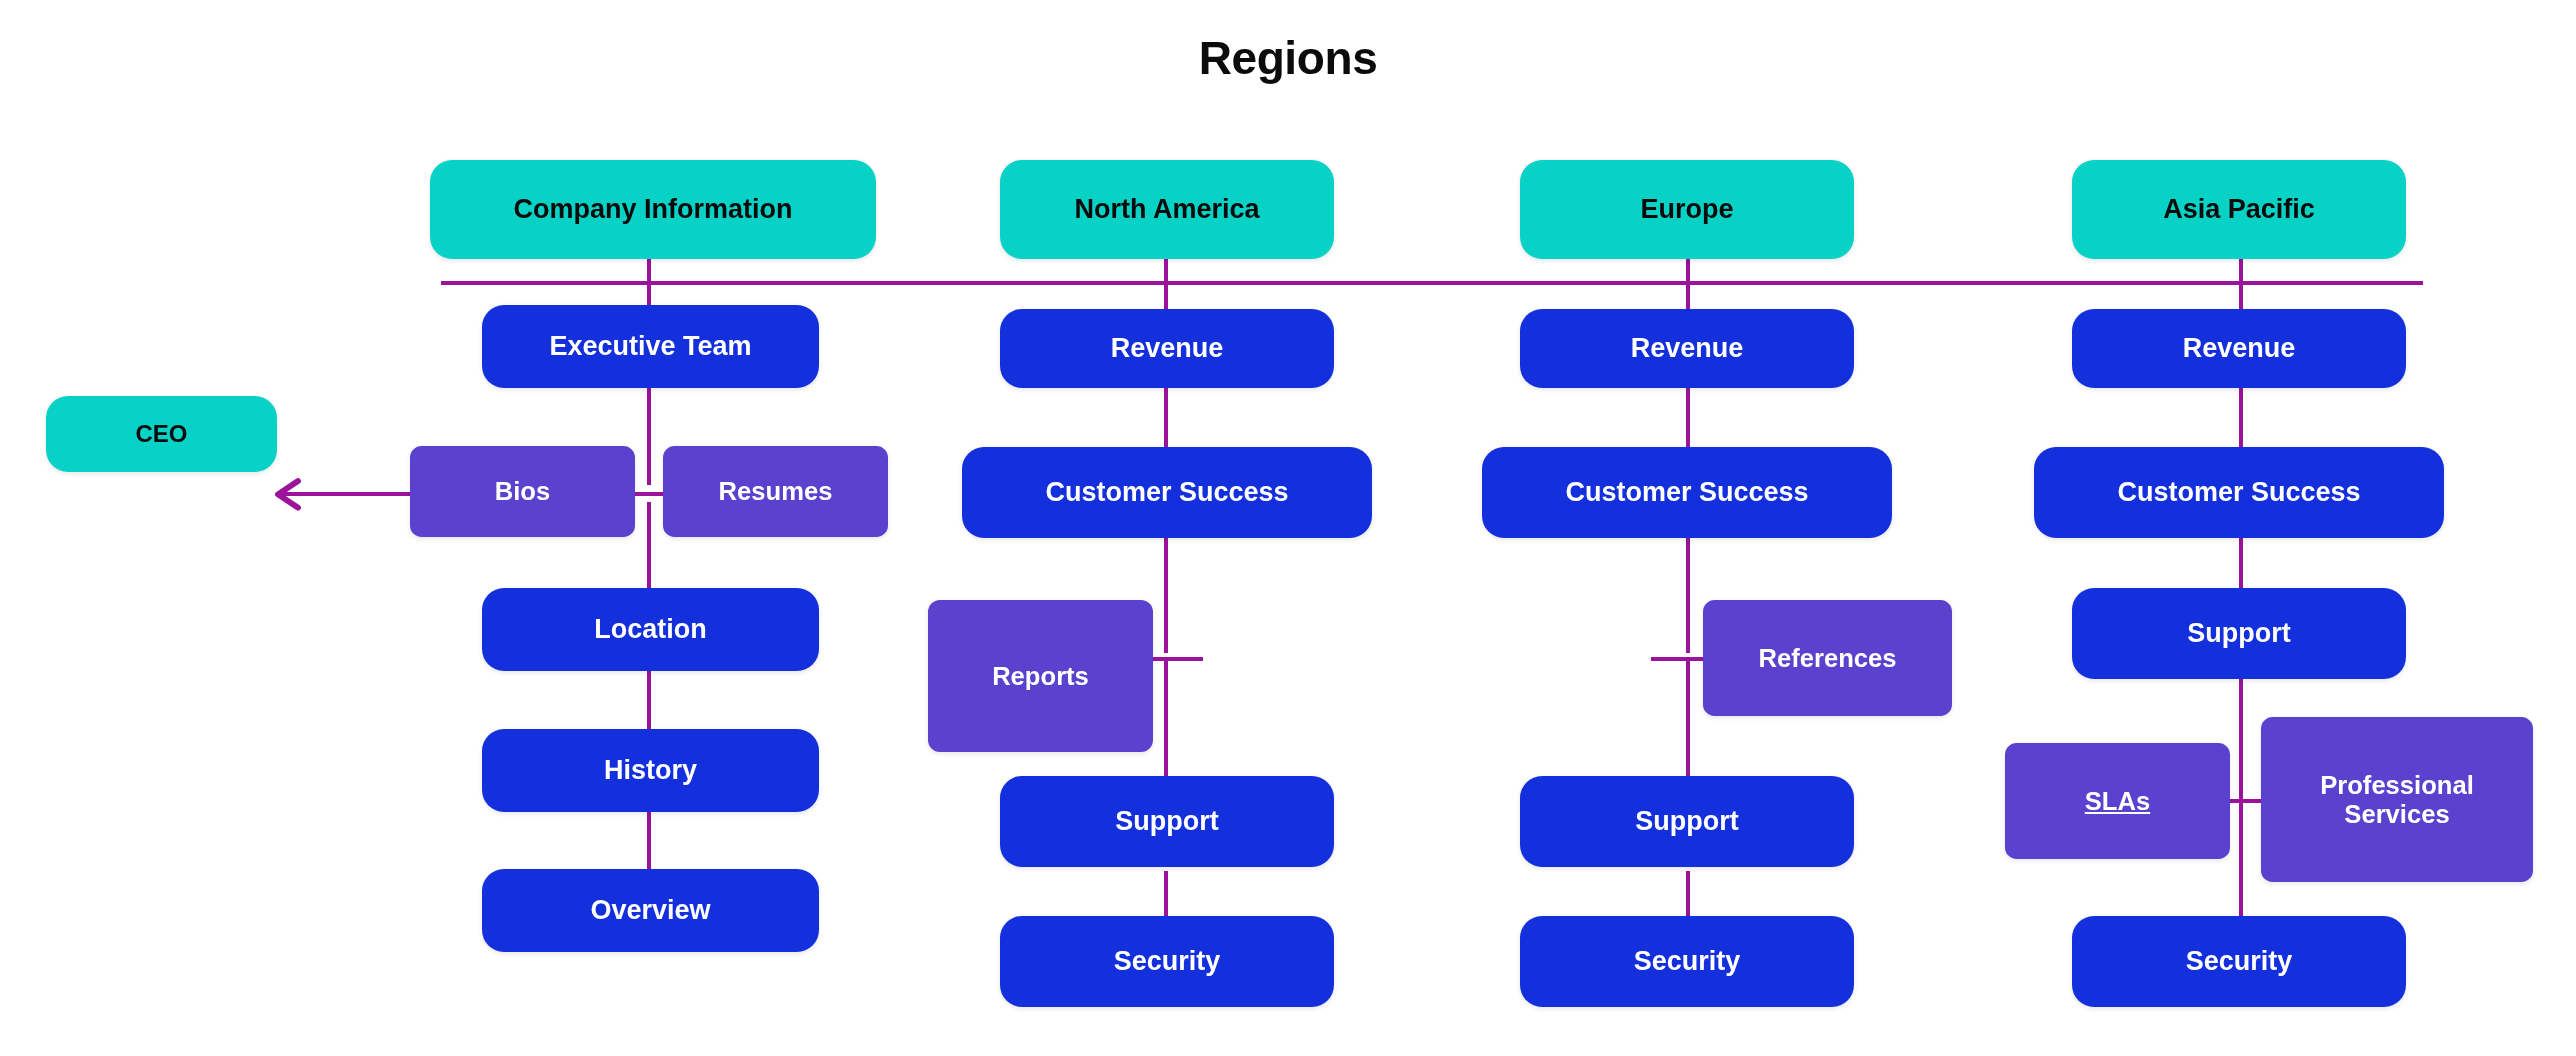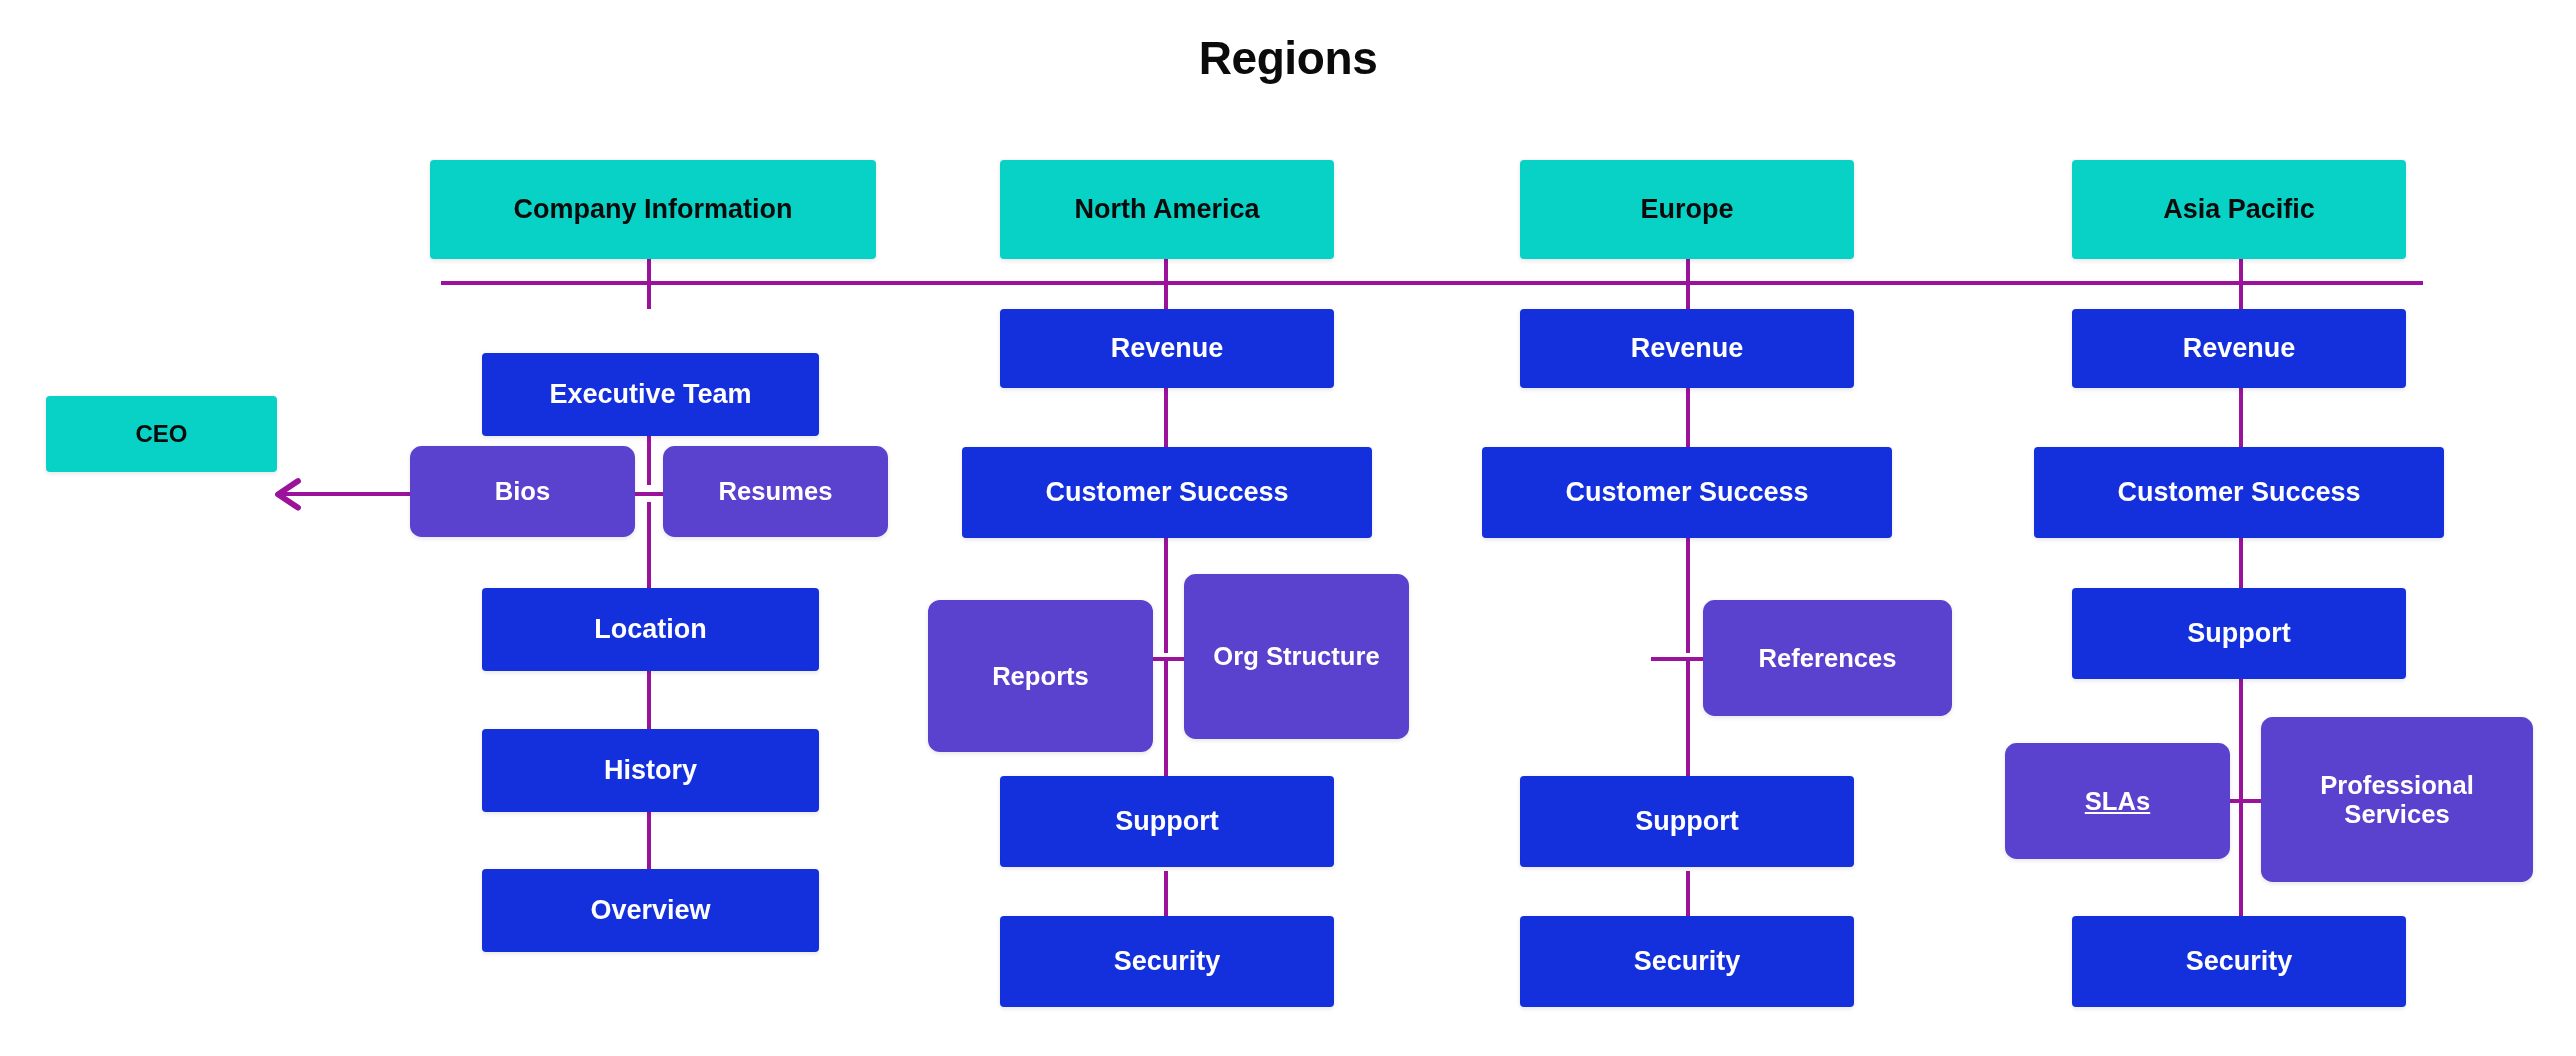--- a/index.html
+++ b/index.html
@@ -54,21 +54,21 @@
   .arrow-head svg { display:block; }
 
   
   .node {
     position: absolute;
     box-sizing: border-box;
     display: flex;
     align-items: center;
     justify-content: center;
     text-align: center;
-    border-radius: 4px;
+    border-radius: 22px;
     z-index: 2;
     font-weight: 700;
     line-height: 1.12;
     padding: 3.3px 8.3px;
     box-shadow: 0 1.7px 4.1px rgba(20,20,60,0.10);
   }
   .node.teal {
     background: #08d2c6;
     color: #0b0b0b;
     font-size: 27px;
@@ -133,21 +133,21 @@
     </svg>
   </div>
 
   <div class="node teal small-teal" style="left:46px; top:388px; width:231px; height:76px;">
     <span>CEO</span>
   </div>
 
   <div class="node teal" style="left:430px; top:160px; width:446px; height:99px;">
     <span>Company Information</span>
   </div>
-  <div class="node blue" style="left:482px; top:305px; width:337px; height:83px;margin-top:48px;">
+  <div class="node blue" style="left:482px; top:305px; width:337px; height:83px;">
     <span>Executive Team</span>
   </div>
   <div class="node purple" style="left:410px; top:446px; width:225px; height:91px;align-items:center;">
     <span>Bios</span>
   </div>
   <div class="node purple" style="left:663px; top:446px; width:225px; height:91px;">
     <span>Resumes</span>
   </div>
   <div class="node blue" style="left:482px; top:588px; width:337px; height:83px;">
     <span>Location</span>
@@ -164,23 +164,20 @@
   </div>
   <div class="node blue" style="left:1000px; top:309px; width:334px; height:79px;">
     <span>Revenue</span>
   </div>
   <div class="node blue" style="left:962px; top:447px; width:410px; height:91px;">
     <span>Customer Success</span>
   </div>
   <div class="node purple" style="left:928px; top:600px; width:225px; height:152px;border-radius:12px;">
     <span>Reports</span>
   </div>
-  <div class="node purple" style="left:1184px; top:574px; width:225px; height:165px;">
-    <span>Org Structure</span>
-  </div>
   <div class="node blue" style="left:1000px; top:776px; width:334px; height:91px;">
     <span>Support</span>
   </div>
   <div class="node blue" style="left:1000px; top:916px; width:334px; height:91px;">
     <span>Security</span>
   </div>
 
   <div class="node teal" style="left:1520px; top:160px; width:334px; height:99px;">
     <span>Europe</span>
   </div>

